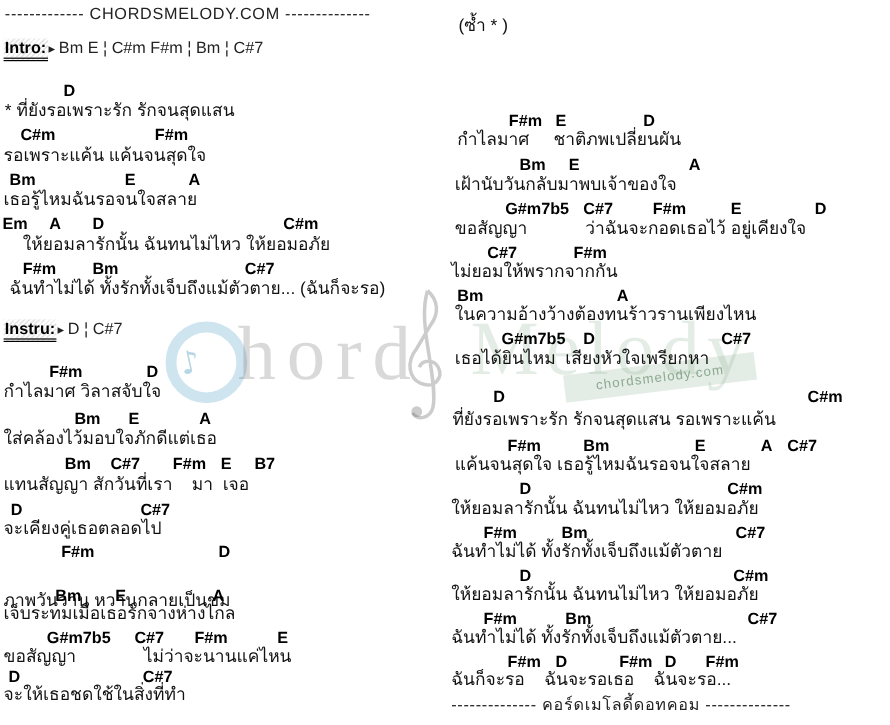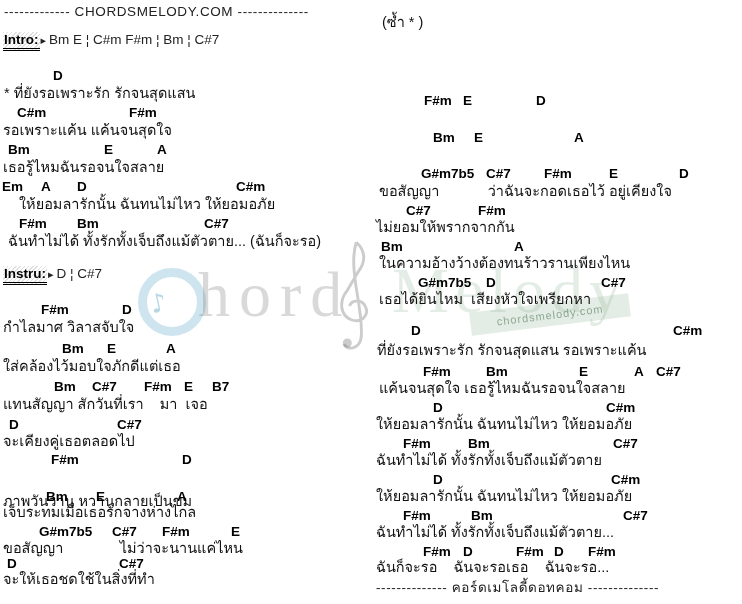--- a/index.html
+++ b/index.html
@@ -143,25 +143,27 @@
       </div>
       <div class="line" style="left: 3px; top: 570px;">จะให้เธอชดใช้ในสิ่งที่ทำ</div>
     </div>
     <div class="col" style="left: 372px; width: 370px;">
       <div class="line" style="left: 10px; top: 13px;">(ซ้ำ * )</div>
       <div class="chord-line" style="top: 93px;">
         <span class="chord" style="left: 52px;">F#m</span>
         <span class="chord" style="left: 91px;">E</span>
         <span class="chord" style="left: 164px;">D</span>
       </div>
+      <div class="line" style="left: 9px; top: 108px;">กำไลมาศ     ชาติภพเปลี่ยนผัน</div>
       <div class="chord-line" style="top: 130px;">
         <span class="chord" style="left: 61px;">Bm</span>
         <span class="chord" style="left: 102px;">E</span>
         <span class="chord" style="left: 202px;">A</span>
       </div>
+      <div class="line" style="left: 7px; top: 145px;">เฝ้านับวันกลับมาพบเจ้าของใจ</div>
       <div class="chord-line" style="top: 166px;">
         <span class="chord" style="left: 49px;">G#m7b5</span>
         <span class="chord" style="left: 114px;">C#7</span>
         <span class="chord" style="left: 172px;">F#m</span>
         <span class="chord" style="left: 237px;">E</span>
         <span class="chord" style="left: 307px;">D</span>
       </div>
       <div class="line" style="left: 7px; top: 182px;">ขอสัญญา            ว่าฉันจะกอดเธอไว้ อยู่เคียงใจ</div>
       <div class="chord-line" style="top: 203px;">
         <span class="chord" style="left: 34px;">C#7</span>

